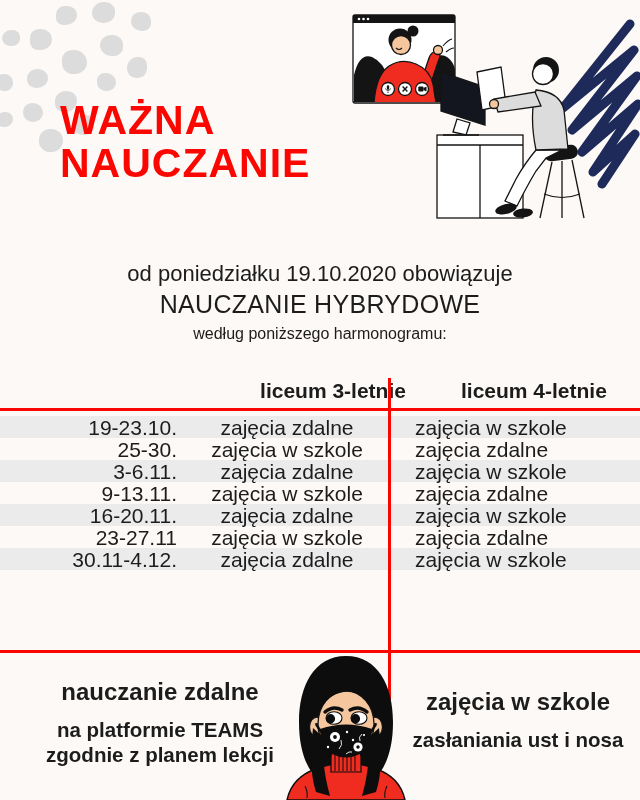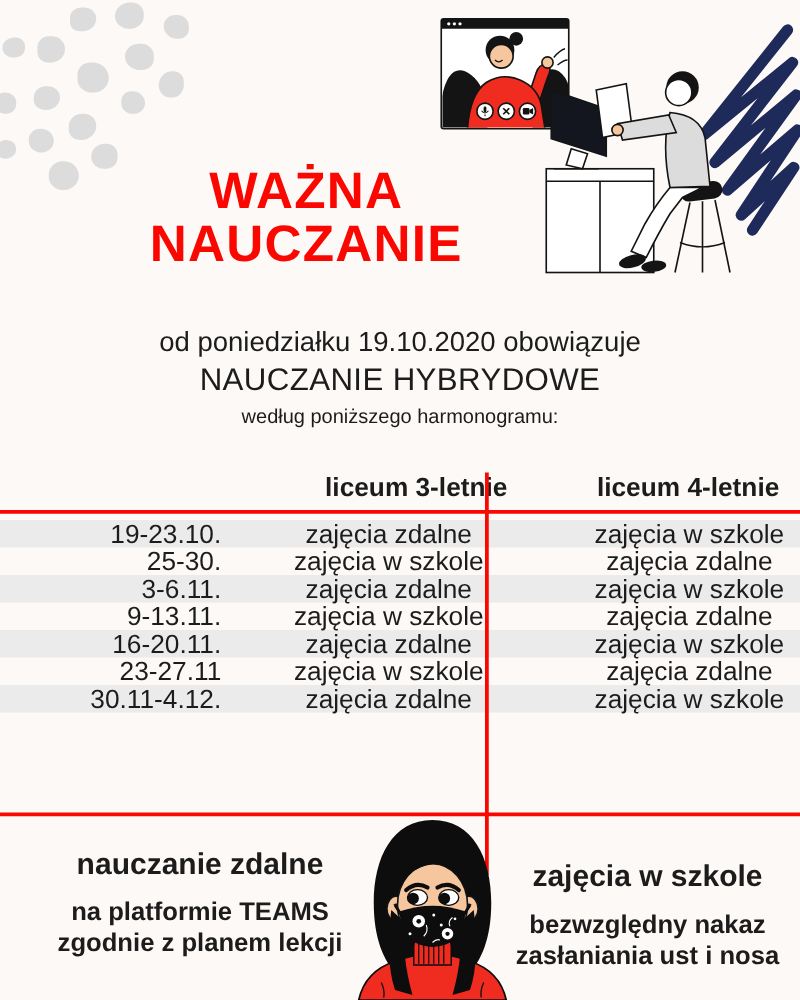--- a/index.html
+++ b/index.html
@@ -17,42 +17,41 @@
   html,body{width:640px;height:800px;}
   body{font-family:"Liberation Sans",sans-serif;background:#888;}
   .poster{
     position:relative;width:640px;height:800px;background:var(--bg);
     overflow:hidden;color:var(--text);
   }
   
   .dot{position:absolute;background:var(--dot-gray);display:block;}
   
   .title{
-    position:absolute;left:60px;top:99px;width:370px;text-align:center;
+    position:absolute;left:60px;top:99px;width:370px;text-align:left;
     color:var(--accent-red);font-weight:700;font-size:41px;line-height:43px;
     letter-spacing:1px;
-    margin-top:32px;
   }
   
   .hero{position:absolute;left:330px;top:0;}
   
   .intro{position:absolute;left:0;top:259px;width:640px;text-align:center;color:var(--text);}
   .intro .i1{font-size:22px;line-height:30px;}
   .intro .i2{font-size:25px;line-height:30px;font-weight:400;letter-spacing:.3px;}
   .intro .i3{font-size:16px;line-height:30px;}
   
   .schedule{position:absolute;left:0;top:374px;width:640px;}
   .thead,.trow{display:grid;grid-template-columns:185px 204px 1fr;align-items:center;}
   .thead{height:34px;font-weight:700;font-size:21px;padding-left:46px;}
   .tbody{margin-top:8px;position:relative;z-index:1;}
-  .trow{height:22px;font-size:21px;gap:24px;}
+  .trow{height:22px;font-size:21px;}
   .trow.shaded{background:var(--row-shade);}
   .cell.date{text-align:right;padding-right:8px;}
   .cell.c3{text-align:center;}
-  .cell.c4{text-align:center;padding-left:26px;}
+  .cell.c4{text-align:left;padding-left:26px;}
   .hline{position:absolute;left:0;width:640px;height:3px;background:var(--accent-red);z-index:2;}
   .h1{top:34px;}
   .h2{top:276px;}
   .vline{position:absolute;left:388px;top:4px;width:3px;height:322px;background:var(--accent-red);z-index:2;}
   
   .footnote{position:absolute;text-align:center;z-index:2;}
   .footnote h3{font-size:24px;font-weight:700;line-height:32px;margin-bottom:9px;}
   .footnote p{font-size:20.5px;line-height:25px;font-weight:bold;}
   .footnote.left{left:18px;top:676px;width:284px;}
   .footnote.right{left:402px;top:686px;width:232px;}
@@ -241,21 +240,20 @@
     <div class="vline"></div>
   </section>
 
   <section class="footnote left">
     <h3>nauczanie zdalne</h3>
     <p>na platformie TEAMS</p>
     <p>zgodnie z planem lekcji</p>
   </section>
   <section class="footnote right">
     <h3>zajęcia w szkole</h3>
-    <p>bezwzględny nakaz</p>
     <p>zasłaniania ust i nosa</p>
   </section>
 
   <svg class="woman" width="152" height="150" viewBox="0 0 150 150">
 
     <path d="M75,6 C43,6 28,36 28,72 C28,101 36,119 47,130 L47,150 L103,150 L103,130 C114,119 122,101 122,72 C122,36 107,6 75,6 Z" fill="#0d0d0d"></path>
 
     <ellipse class="ln skin" cx="46" cy="77" rx="7.5" ry="10"></ellipse>
     <ellipse class="ln skin" cx="104" cy="77" rx="7.5" ry="10"></ellipse>
     <path class="ln2" d="M44,74 q4,-2 4,3 M106,74 q-4,-2 -4,3" stroke-width="1"></path>

